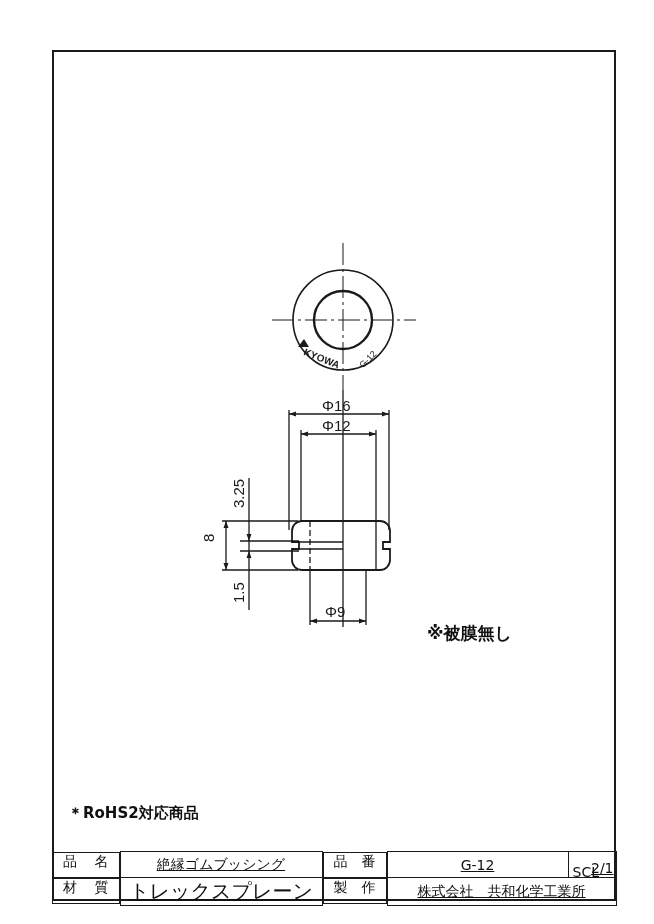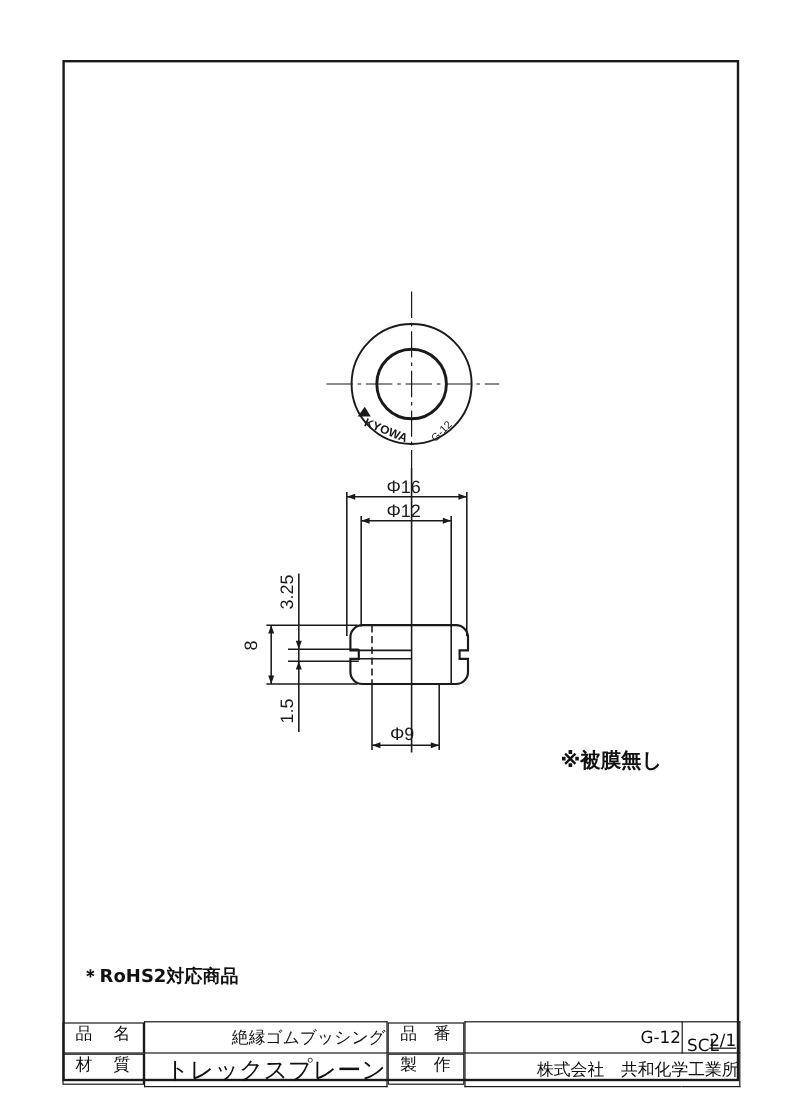--- a/index.html
+++ b/index.html
@@ -3,27 +3,27 @@
 <meta charset="utf-8">
 <style>
   html, body { margin:0; padding:0; background:#ffffff; }
   body { width:654px; height:924px; position:relative; overflow:hidden;
          font-family:"DejaVu Sans", sans-serif; color:#111; }
   .frame { position:absolute; left:52px; top:50px; width:564px; height:851px;
            border:2px solid #1a1a1a; box-sizing:border-box; }
   svg.drawing { position:absolute; left:0; top:0; }
   .note { position:absolute; font-weight:bold; color:#111; }
   .rohs { left:68px; top:804px; font-size:15px; }
-  .coat { left:427px; top:622px; font-size:17px;margin-left:40px; }
+  .coat { left:427px; top:622px; font-size:17px; }
   .tb { position:absolute; left:52px; top:851px; width:564px; height:50px; }
   .tb table { border-collapse:collapse; width:100%; height:100%; table-layout:fixed; }
   .tb td { border:1.5px solid #1a1a1a; padding:0; font-size:14px; height:24px; vertical-align:middle; }
   .lbl { display:flex; justify-content:space-between; padding:0 10px !important; }
   .lbl span { display:inline-block; }
-  .val { text-align:right; }
+  .val { text-align:center;text-decoration:underline; }
   .scl { position:relative; font-size:9px; }
   .scl .t { position:absolute; left:4px; top:1px;margin-top:11px; }
   .scl .v { position:absolute; right:2px; bottom:1px;text-decoration:underline; }
 </style>
 </head>
 <body>
 
 <div class="frame"></div>
 
 <svg class="drawing" width="654" height="924">

